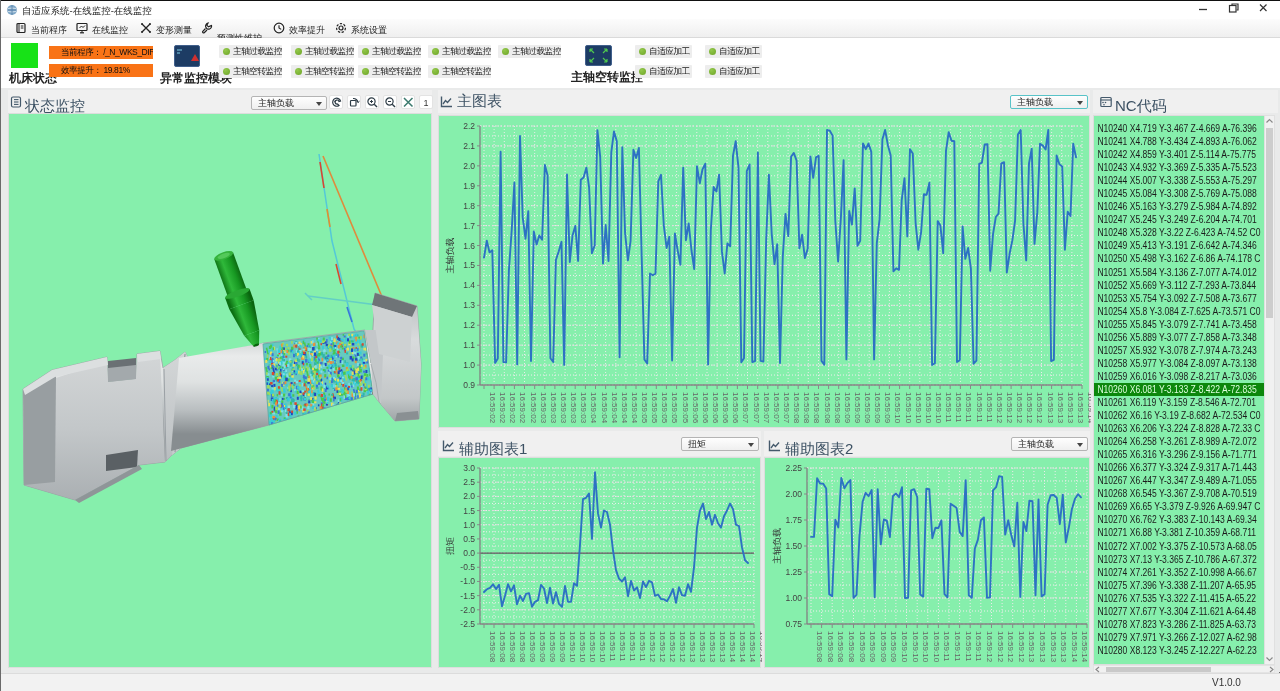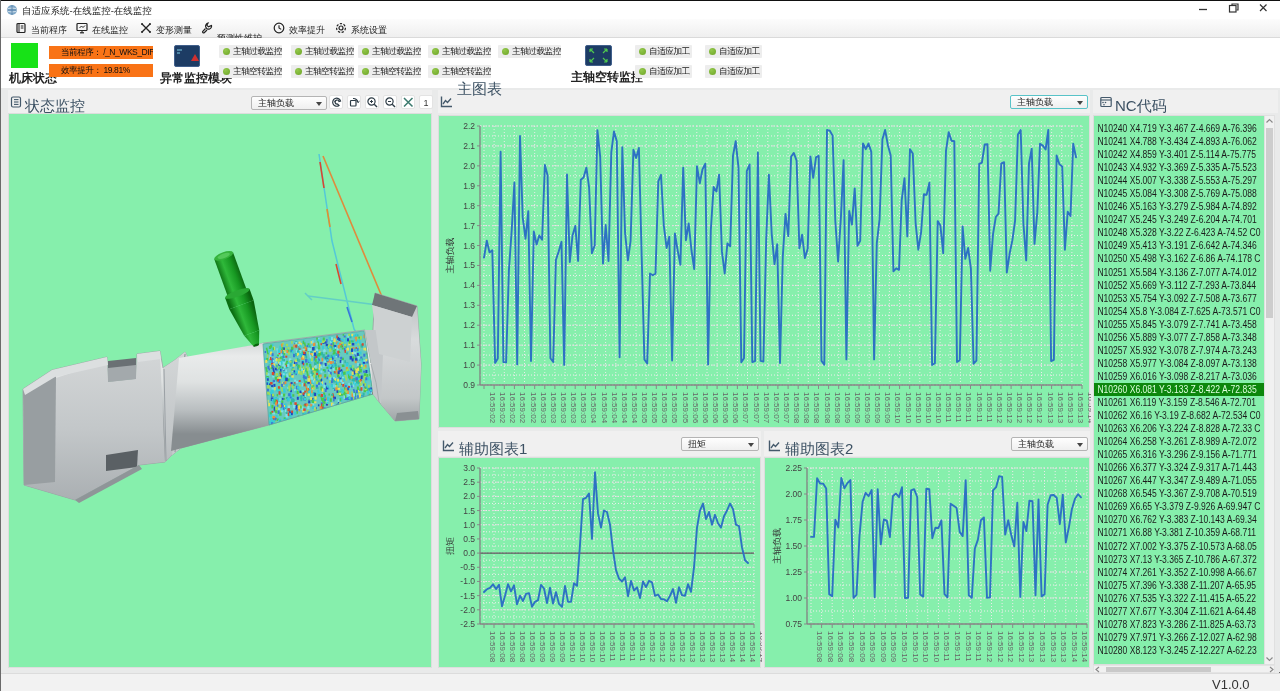--- a/index.html
+++ b/index.html
@@ -152,21 +152,21 @@
     </svg>
 <div class="tbtn" style="left:418px;top:95px"></div>
 <svg class="abs" style="left:419px;top:96px" width="13" height="13" viewBox="0 0 13 13">
       <text x="6" y="9.5" font-size="9" fill="#333" text-anchor="middle" font-family="Liberation Sans">1</text>
     </svg>
 <svg style="position:absolute;left:439px;top:96px" width="13" height="12" viewBox="0 0 13 12">
       <path d="M1.5,0.5 L1.5,10.5 L12,10.5" stroke="#44596b" stroke-width="1.4" fill="none"></path>
       <path d="M3,8 L5.5,4.5 L7.5,6.5 L11,2.5" stroke="#44596b" stroke-width="1.3" fill="none"></path>
       <path d="M11.5,1.8 L11.5,4.6 M11.5,1.8 L8.8,1.8" stroke="#44596b" stroke-width="0" fill="none"></path>
     </svg>
-<div class="hdrtxt" style="left:456px;top:80px">主图表</div>
+<div class="hdrtxt" style="left:456px;top:92px">主图表</div>
 <div class="dd" style="left:1009px;top:95px;width:78px;border:1.5px solid #59c3c8">主轴负载<span class="arr"></span></div>
 <svg style="position:absolute;left:1099px;top:96px" width="12" height="12" viewBox="0 0 12 12">
       <rect x="0.8" y="1.5" width="10.4" height="9" rx="1" fill="none" stroke="#44596b" stroke-width="1.2"></rect>
       <line x1="0.8" y1="4" x2="11.2" y2="4" stroke="#44596b" stroke-width="1.1"></line>
       <circle cx="3" cy="6.5" r="0.8" fill="#44596b"></circle>
       <circle cx="5.5" cy="6.5" r="0.8" fill="#44596b"></circle>
       <circle cx="4" cy="8.8" r="0.8" fill="#44596b"></circle>
     </svg>
 <div class="hdrtxt" style="left:1114px;top:97px">NC代码</div>
 <svg style="position:absolute;left:441px;top:440px" width="13" height="12" viewBox="0 0 13 12">
@@ -1997,13 +1997,13 @@
     </svg>
 <div class="abs" style="left:1092px;top:665px;width:182px;height:8px;background:#f1f1f1;border:1px solid #e4e4e4"></div>
 <div class="abs" style="left:1105px;top:666.5px;width:105px;height:5px;background:#c9c9c9"></div>
 <svg class="abs" style="left:1093px;top:666px" width="8" height="7">
       <path d="M5,1 L2,3.5 L5,6" stroke="#888" fill="none" stroke-width="1.1"></path>
     </svg>
 <svg class="abs" style="left:1266px;top:666px" width="8" height="7">
       <path d="M3,1 L6,3.5 L3,6" stroke="#888" fill="none" stroke-width="1.1"></path>
     </svg>
 <div class="abs" style="left:0;top:673px;width:1280px;height:18px;background:#f2f2f2;border-top:1px solid #dcdcdc"></div>
-<div class="abs" style="left:1211px;top:677px;font-size:13px;color:#333">V1.0.0</div>
+<div class="abs" style="left:1211px;top:677px;font-size:10px;color:#333">V1.0.0</div>
 </div>
 </body></html>

